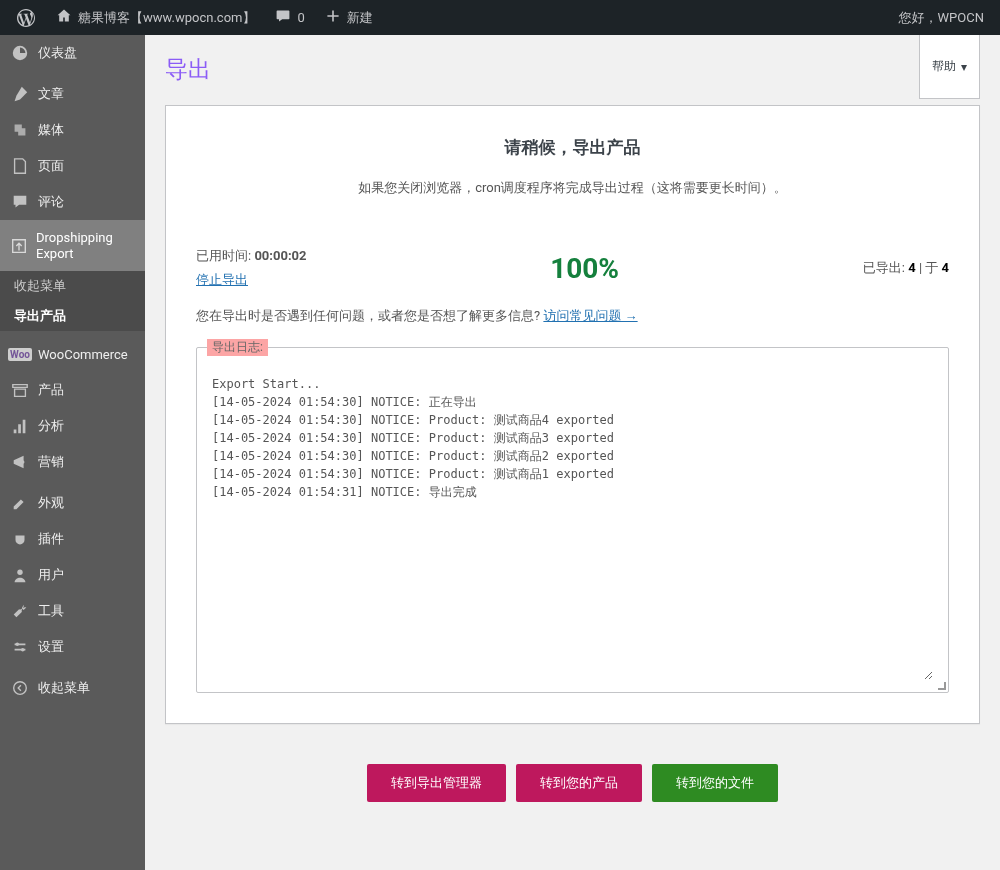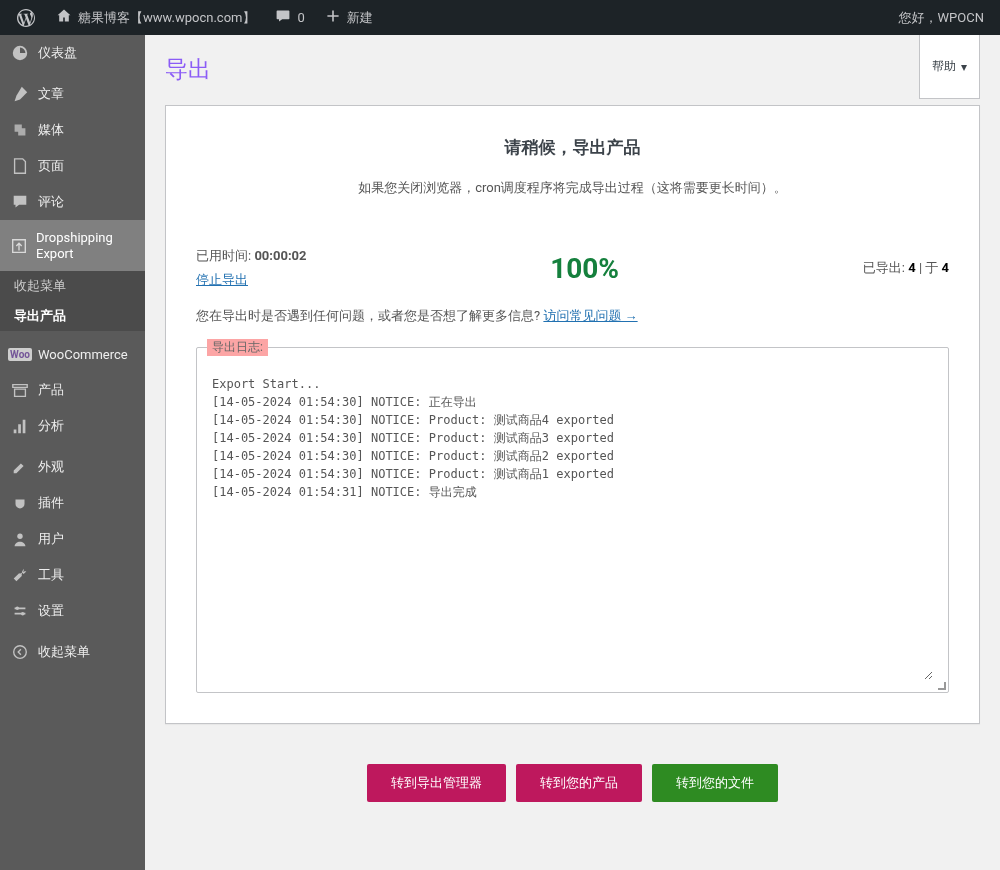--- a/index.html
+++ b/index.html
@@ -174,20 +174,28 @@
         </span>
       <span>产品</span>
     </div>
     <div class="menu-item">
       <span class="menu-icon">
           <svg width="18" height="18" viewBox="0 0 20 20" fill="currentColor">
             <path d="M3 14h3v4H3zm5-6h3v10H8zm5-5h3v15h-3z"></path>
           </svg>
         </span>
       <span>分析</span>
+    </div>
+    <div class="menu-item">
+      <span class="menu-icon">
+          <svg width="18" height="18" viewBox="0 0 20 20" fill="currentColor">
+            <path d="M3 8l11-5v14L3 12z M14 8a3 3 0 010 4"></path>
+          </svg>
+        </span>
+      <span>营销</span>
     </div>
     <div class="menu-sep"></div>
     <div class="menu-item">
       <span class="menu-icon">
           <svg width="18" height="18" viewBox="0 0 20 20" fill="currentColor">
             <path d="M3 14l8-8 3 3-8 8H3z M13 4l3 3"></path>
           </svg>
         </span>
       <span>外观</span>
     </div>

